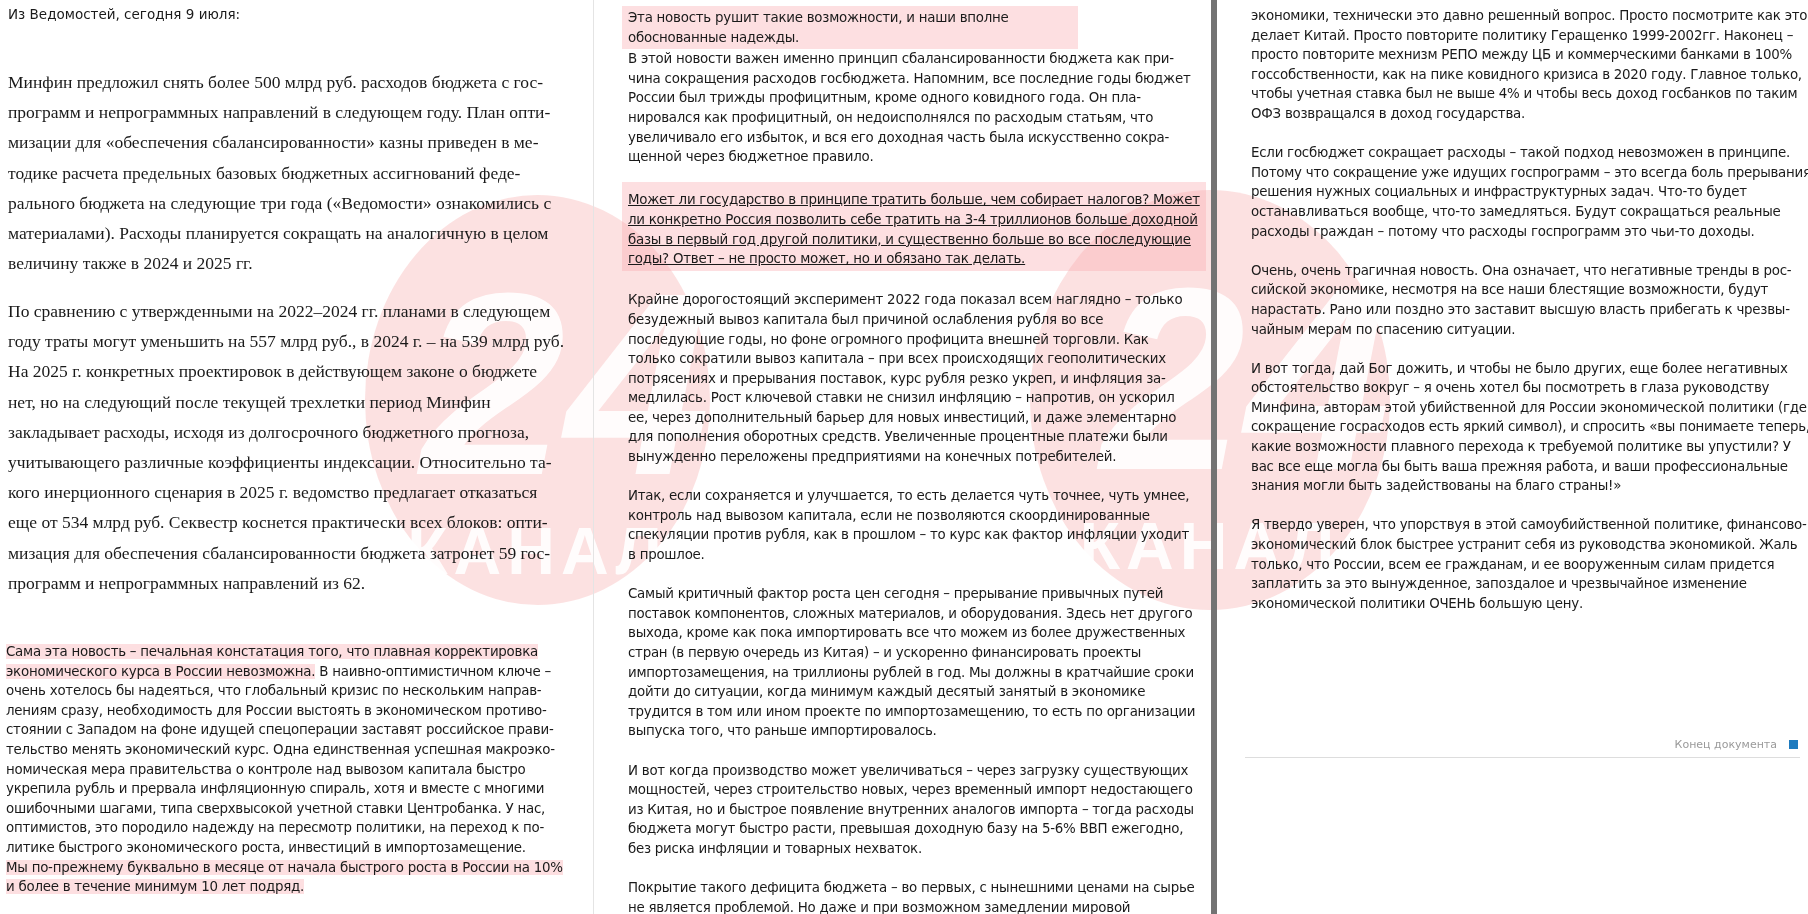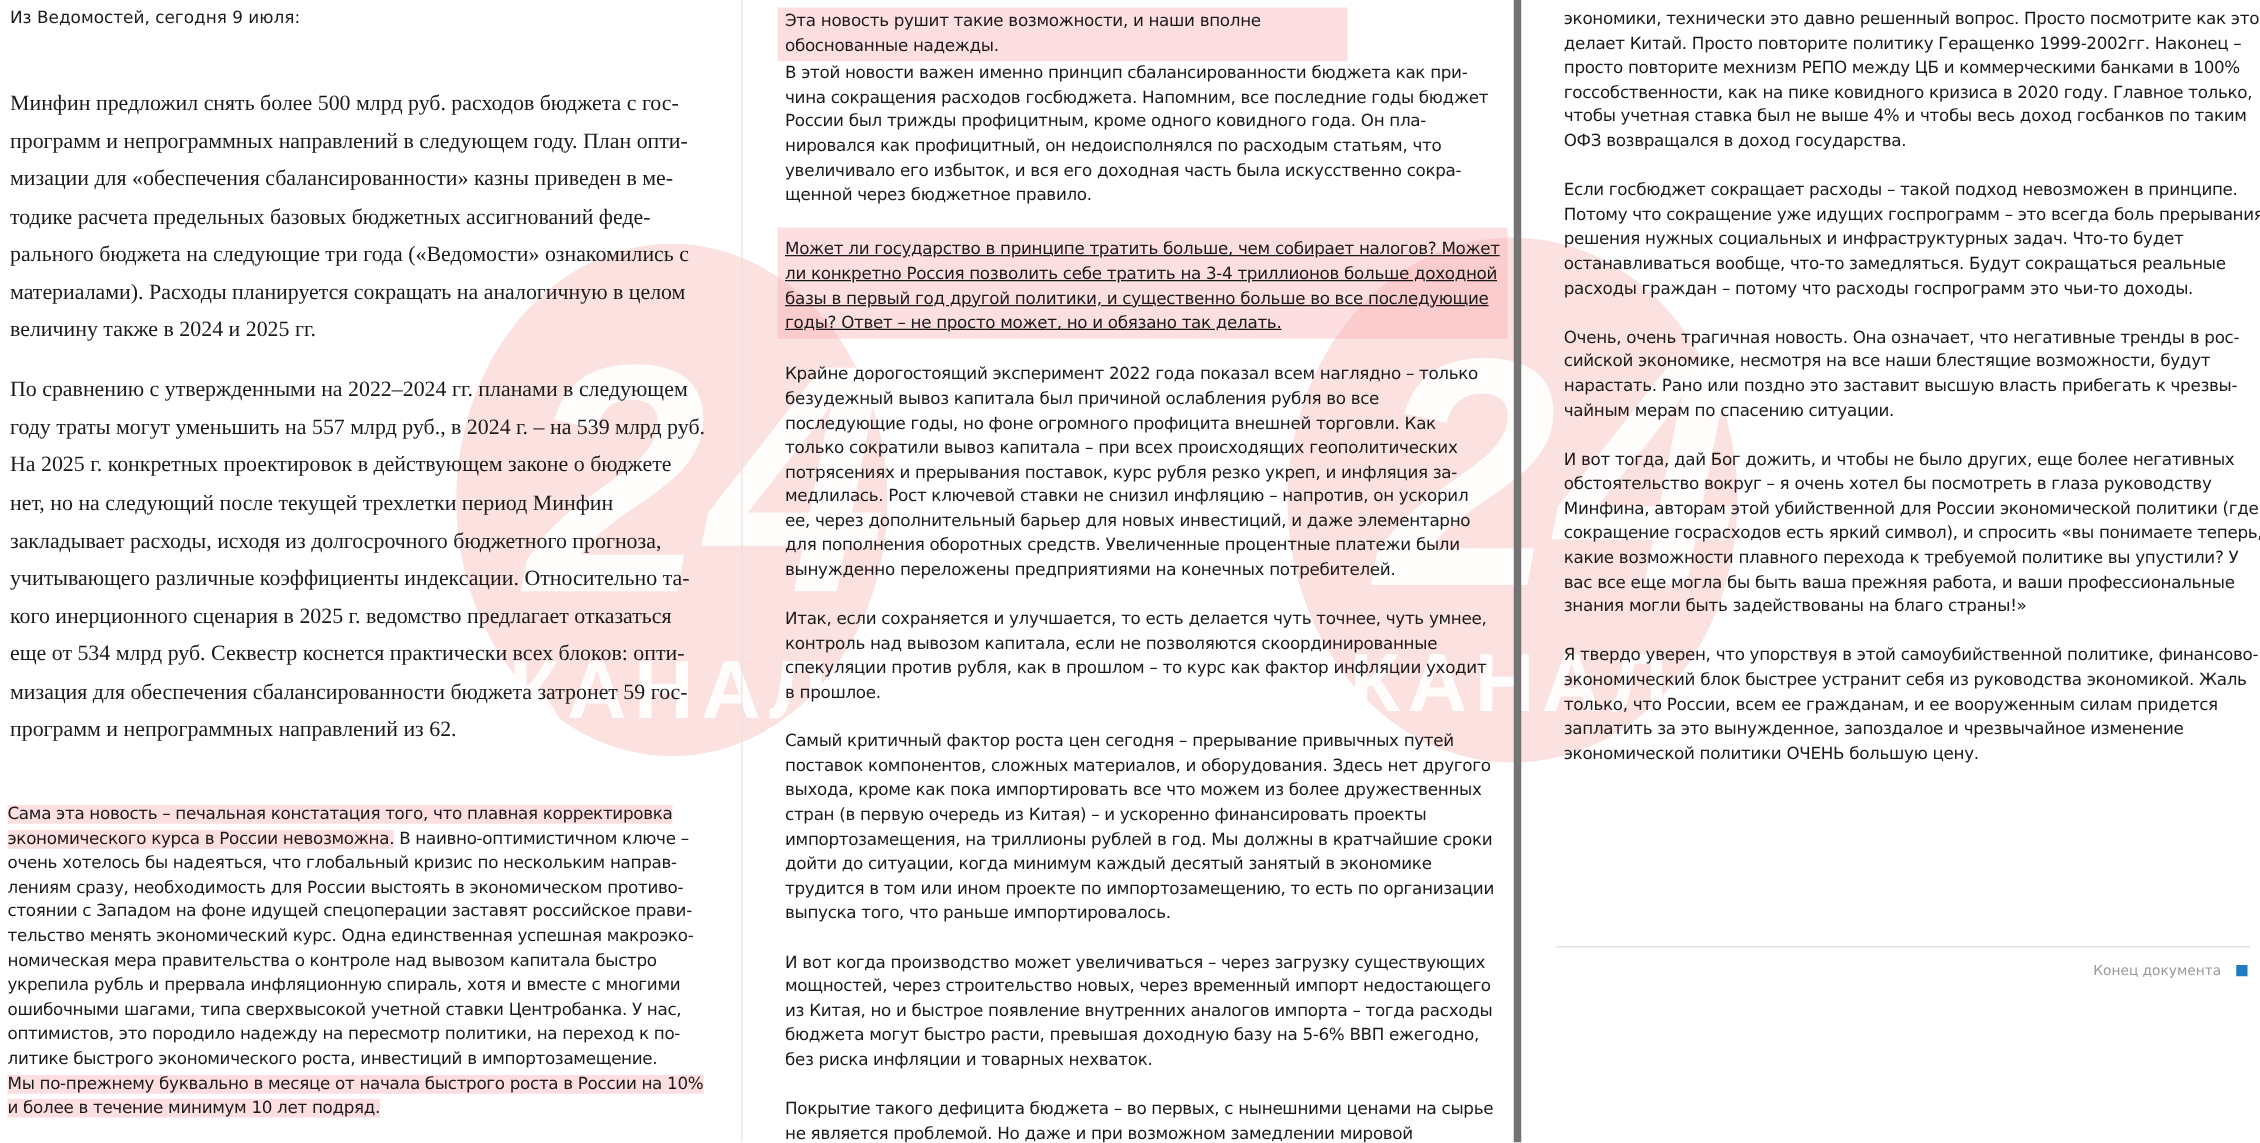--- a/index.html
+++ b/index.html
@@ -36,21 +36,21 @@
   #c2blk { position: absolute; left: 34px; top: 6px; width: 570px; }
   #c2blk p { margin-bottom: 19.6px; }
   #c2blk p.tight { margin-bottom: 0; }
 
   #c3blk { position: absolute; left: 34px; top: 6px; width: 560px; }
   #c3blk p { margin-bottom: 19.6px; }
 
   .hl-block { display: block; padding: 4px 6px 6px 6px; margin-left: -6px; margin-right: -8px; }
 
   #end-rule { position: absolute; left: 1245px; top: 757px; width: 555px; border-top: 1px solid #dddddd; }
-  #end-marker { position: absolute; right: 10px; top: 770px; font-family: "DejaVu Sans", sans-serif; font-size: 11px; color: #9a9a9a; display: flex; align-items: center; gap: 12px; }
+  #end-marker { position: absolute; right: 10px; top: 738px; font-family: "DejaVu Sans", sans-serif; font-size: 11px; color: #9a9a9a; display: flex; align-items: center; gap: 12px; }
   #end-square { width: 9px; height: 9px; background: #1e7bbf; display: inline-block; }
 </style>
 </head>
 <body>
 
 <div class="watermark" id="wm1">
   <div class="wm-num">24</div>
   <div class="wm-text">КАНАЛ</div>
 </div>
 <div class="watermark" id="wm2">

